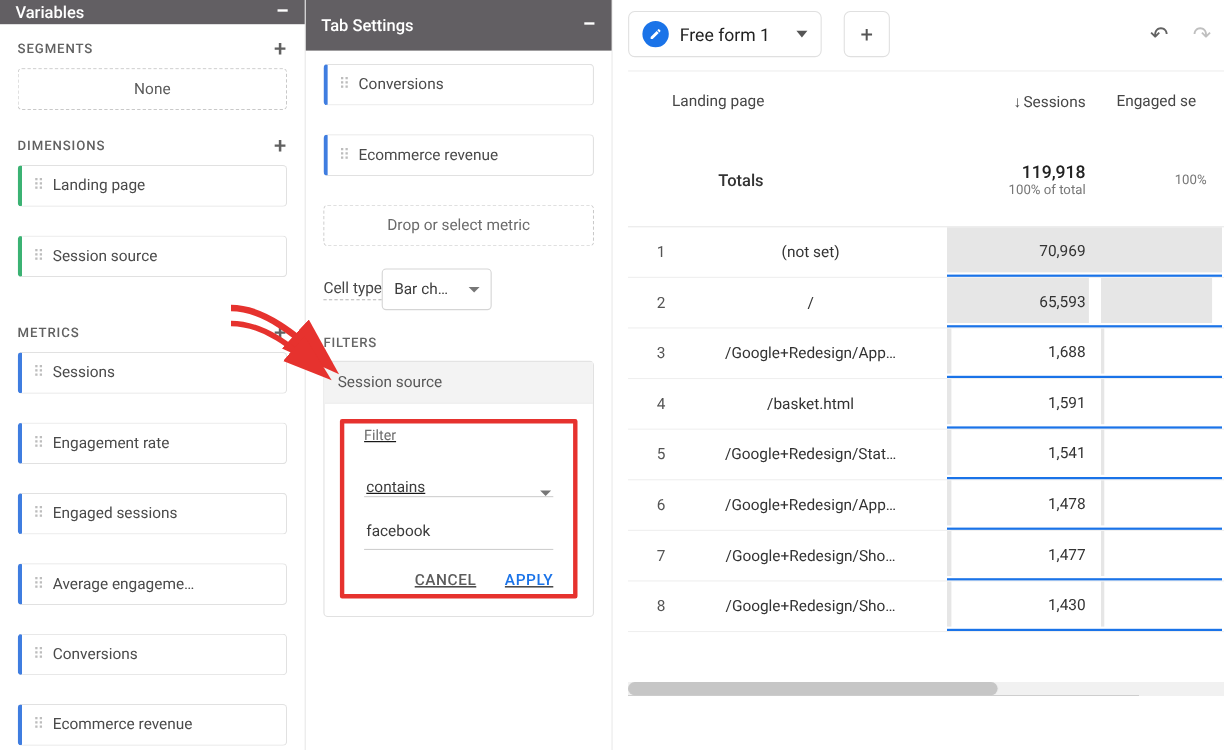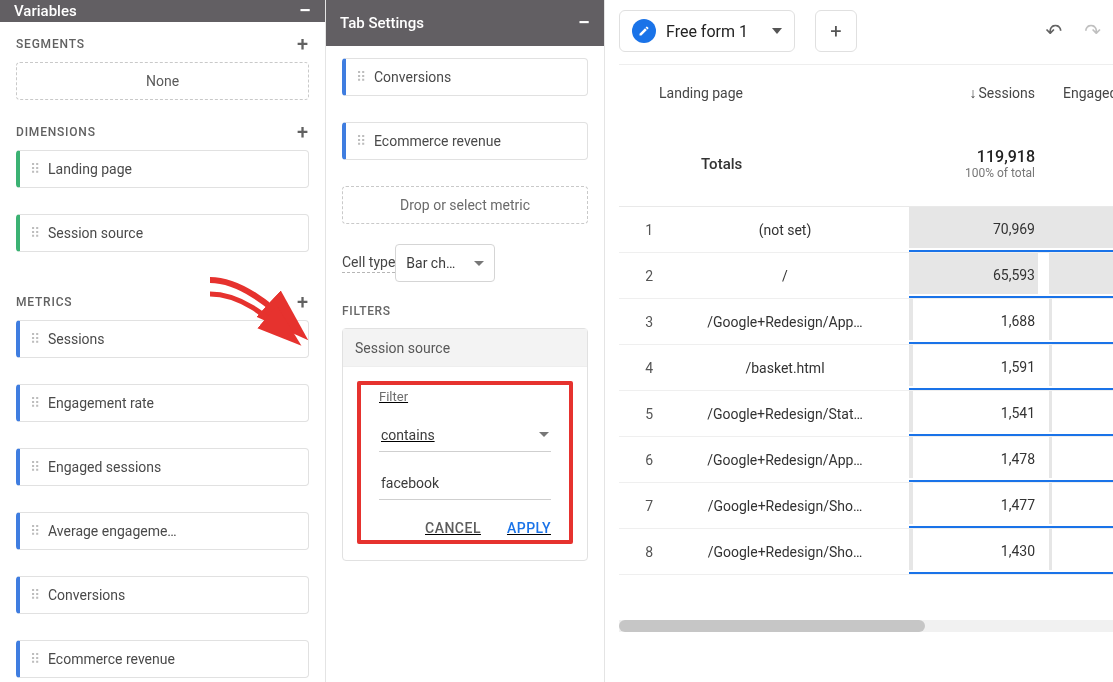--- a/index.html
+++ b/index.html
@@ -2,21 +2,21 @@
 <html><head>
 <meta charset="utf-8">
 <style>
 * { box-sizing: border-box; margin: 0; padding: 0; font-family: Roboto, "Helvetica Neue", Arial, sans-serif; }
 body { background: #fff; width: 1113px; height: 682px; overflow: hidden; position: relative; }
 
 .layout { display: flex; width: 100%; height: 100%; }
 
 
 .panel { border-right: 1px solid #e4e4e4; background: #fff; display: flex; flex-direction: column; }
-.panel.variables { width: 326px; }
+.panel.variables { width: 278px; }
 .panel.tabsettings { width: 279px; }
 
 .panel-header { background: #625f63; color: #fff; height: 46px; display: flex; align-items: center; justify-content: space-between; padding: 0 14px; font-size: 15px; font-weight: 500; }
 .panel-header .collapse { font-size: 22px; line-height: 1; cursor: pointer; }
 
 .section { padding: 12px 16px 2px; }
 .section-title { display: flex; align-items: center; justify-content: space-between; color: #616161; font-size: 12px; font-weight: 500; letter-spacing: 0.8px; margin-bottom: 8px; }
 .plus { font-size: 20px; color: #616161; cursor: pointer; line-height: 1; }
 
 .chip-none { border: 1px dashed #c9c9c9; border-radius: 4px; height: 38px; display: flex; align-items: center; justify-content: center; color: #5a5a5a; font-size: 14px; margin-bottom: 8px; }
@@ -34,21 +34,21 @@
 .celltype-select { border: 1px solid #d5d5d5; border-radius: 4px; height: 38px; width: 100px; display: flex; align-items: center; justify-content: space-between; padding: 0 10px; font-size: 14px; color: #3c3c3c; cursor: pointer; }
 .celltype-select .caret { border-top: 5px solid #777; border-left: 5px solid transparent; border-right: 5px solid transparent; }
 
 .filters-title { font-size: 12px; color: #666; letter-spacing: 0.7px; font-weight: 500; margin: 22px 0 10px; }
 
 .filter-card { border: 1px solid #e1e1e1; border-radius: 4px; background: #fff; }
 .filter-card .fc-head { height: 38px; display: flex; align-items: center; padding: 0 12px; border-bottom: 1px solid #eee; color: #585858; font-size: 14px; background: #f3f3f3; }
 .fc-body { padding: 14px 14px 16px; }
 .fc-body-box { border: 4px solid #e6322e; padding: 4px 18px; border-radius: 2px; text-decoration: underline; }
 .fc-label { font-size: 13px; color: #6d6d6d; margin-bottom: 14px; }
-.fc-select { display: flex; align-items: center; justify-content: space-between; height: 34px; border-bottom: 1px solid #cfcfcf; font-size: 14px; color: #3b3b3b; padding: 0 2px; cursor: pointer; margin-bottom: 14px; }
+.fc-select { display: flex; align-items: flex-end; justify-content: space-between; height: 34px; border-bottom: 1px solid #cfcfcf; font-size: 14px; color: #3b3b3b; padding: 0 2px; cursor: pointer; margin-bottom: 14px; }
 .fc-select .caret { border-top: 5px solid #777; border-left: 5px solid transparent; border-right: 5px solid transparent; }
 .fc-input { height: 34px; border: none; border-bottom: 1px solid #cfcfcf; font-size: 14px; color: #3b3b3b; width: 100%; padding: 0 2px; outline: none; margin-bottom: 20px; }
 .fc-actions { display: flex; justify-content: flex-end; gap: 26px; }
 .fc-actions .btn { background: none; border: none; font-size: 14px; font-weight: 500; letter-spacing: 0.5px; cursor: pointer; }
 .fc-actions .cancel { color: #5c5c5c; }
 .fc-actions .apply  { color: #1a73e8; }
 
 .arrow-annot { position: absolute; left: 200px; top: 270px; pointer-events: none; }
 
 

